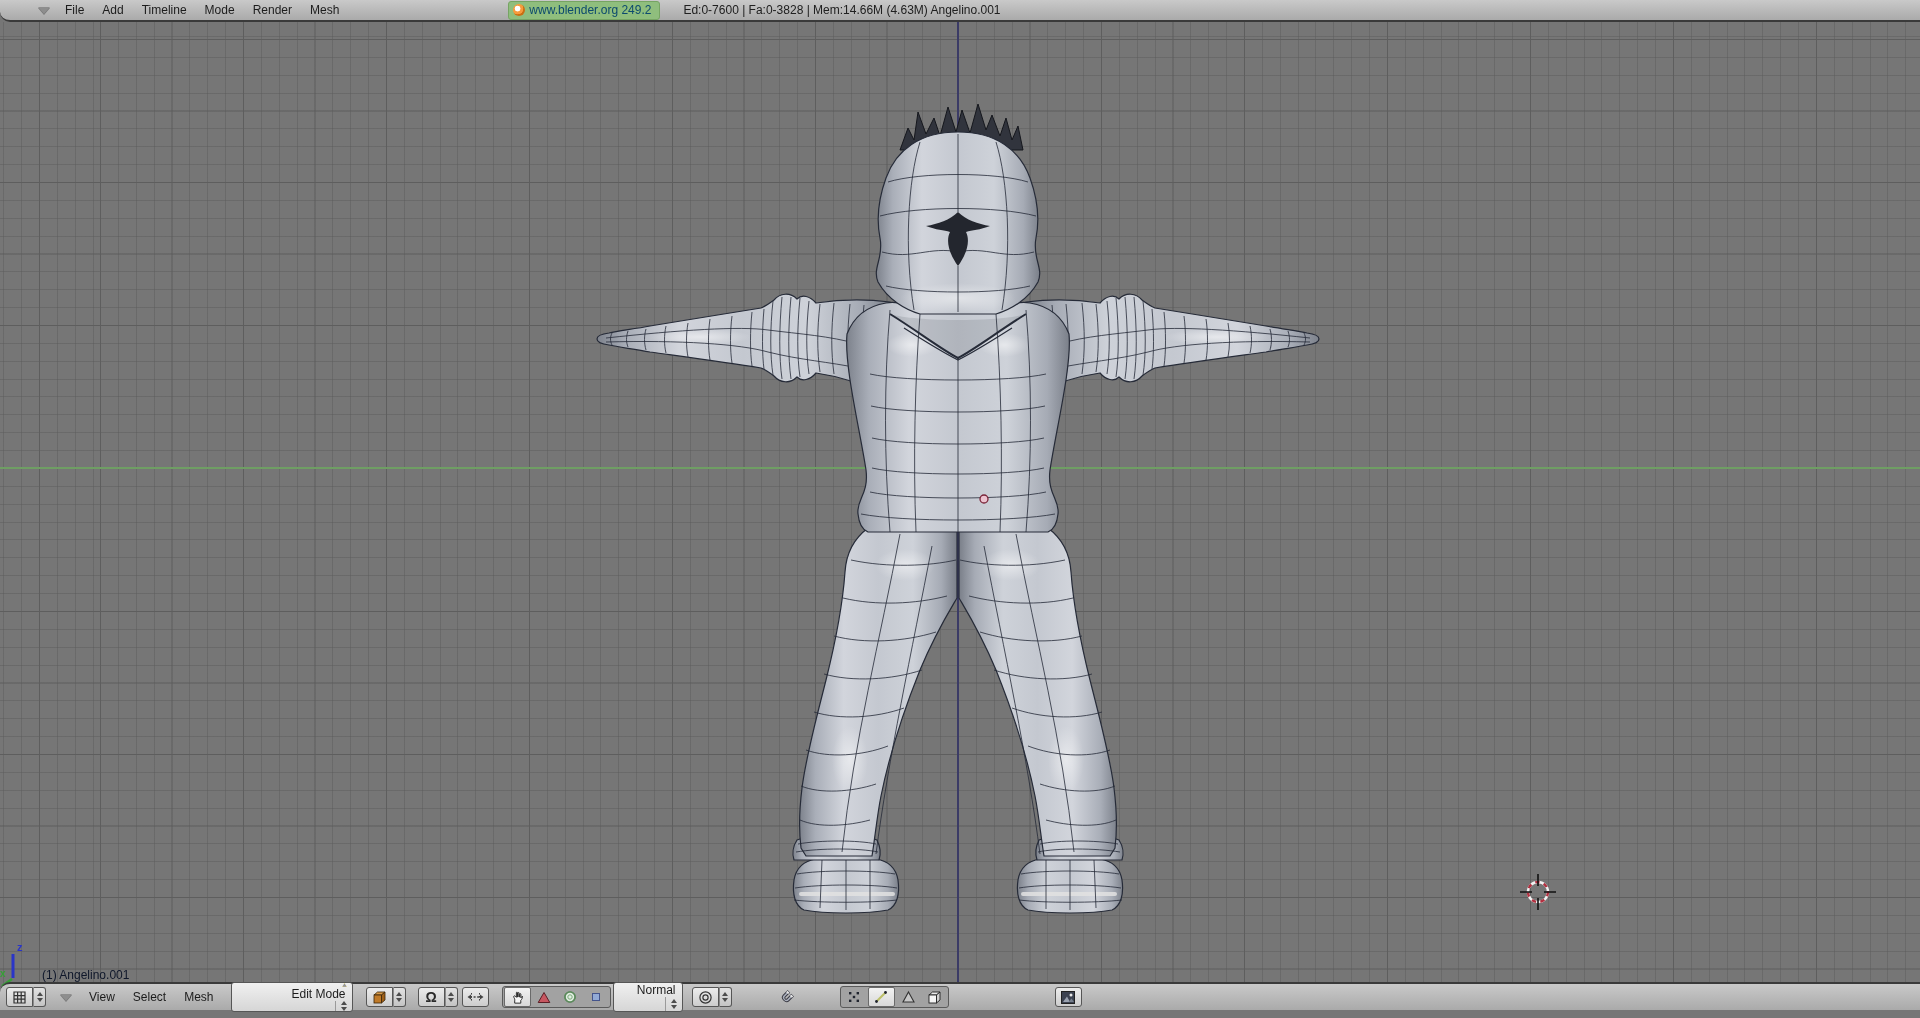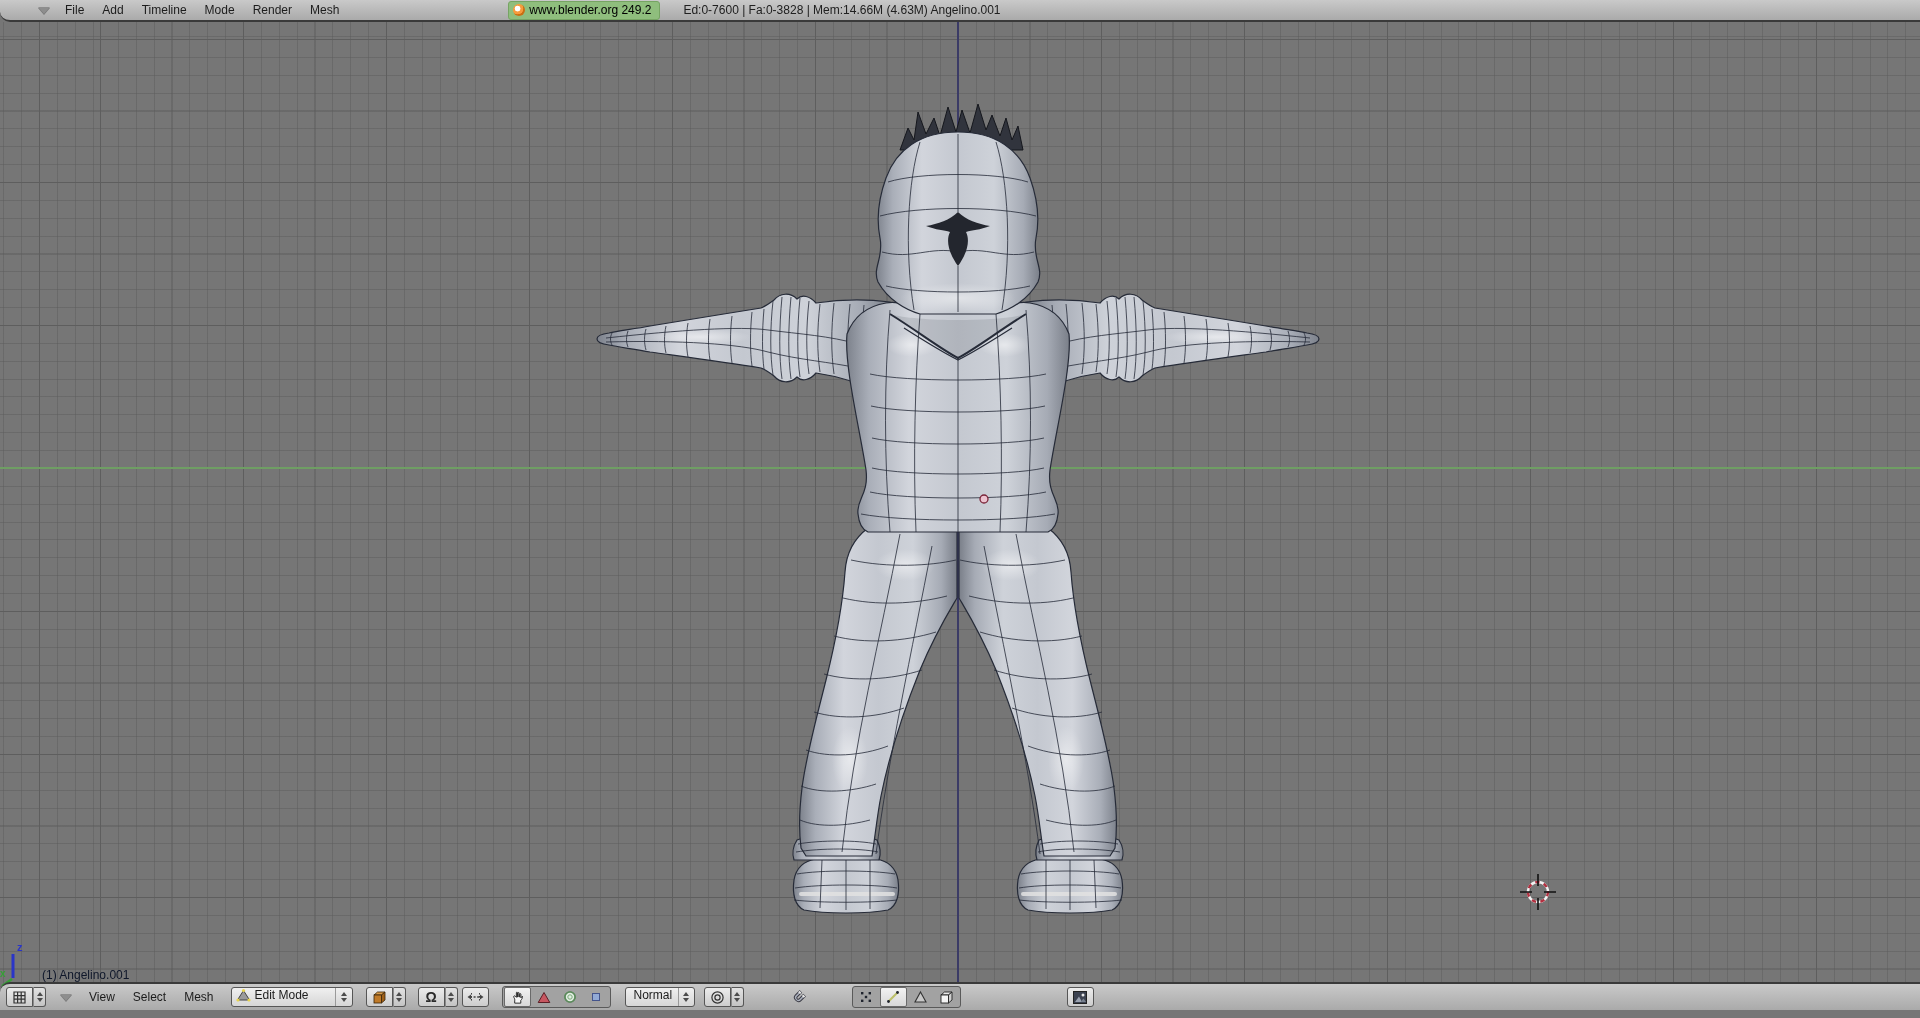--- a/index.html
+++ b/index.html
@@ -22,36 +22,36 @@
   
   .hdr{position:absolute;left:0;right:0;display:flex;align-items:center;z-index:10;
     background:linear-gradient(#c9c9c9,#aaaaaa);color:#1c1c1c;font-size:12px;}
   .hdr-top{top:0;height:20px;border-bottom:2px solid #3a3a3a;border-radius:0 0 0 10px;}
   .hdr-bot{bottom:8px;height:26px;border-top:2px solid #3a3a3a;border-radius:10px 0 0 0;}
   .menu-item{padding:2px 9px;cursor:default;}
   .collapse{width:0;height:0;border-left:6px solid transparent;border-right:6px solid transparent;
     border-top:7px solid #8e8e8e;margin:0 6px 0 38px;filter:drop-shadow(0 1px 0 #777);}
   .collapse.small{margin:0 8px 0 14px;}
   .badge{display:inline-flex;align-items:center;gap:4px;margin-left:160px;padding:1px 8px 2px 4px;
-    background:#8fbe7d;border-radius:3px;border:1px solid #76a463;color:#000000;}
+    background:#8fbe7d;border-radius:3px;border:1px solid #76a463;color:#0c4a6e;}
   .blogo{width:12px;height:12px;border-radius:50%;flex:0 0 auto;
     background:radial-gradient(circle at 38% 38%,#ffffff 0 2.6px,#f79b3c 3.2px 5.6px,#c96f12 6px);}
   .stats{margin-left:23px;color:#202020;}
 
   
   .tbtn{display:inline-flex;align-items:center;justify-content:center;height:20px;min-width:27px;
     background:linear-gradient(#ececec,#cdcdcd);border:1px solid #565656;border-radius:3px;box-sizing:border-box;}
   .round-l{border-radius:3px 0 0 3px;}
   .stepbox{display:inline-flex;flex-direction:column;align-items:center;justify-content:center;gap:2px;
     width:13px;height:20px;box-sizing:border-box;border:1px solid #565656;border-left:1px solid #8a8a8a;
     border-radius:0 3px 3px 0;background:linear-gradient(#e2e2e2,#c4c4c4);}
   .tri-up{width:0;height:0;border-left:3.5px solid transparent;border-right:3.5px solid transparent;border-bottom:4.5px solid #4c4c4c;}
   .tri-dn{width:0;height:0;border-left:3.5px solid transparent;border-right:3.5px solid transparent;border-top:4.5px solid #4c4c4c;}
-  .dropdown{display:inline-flex;align-items:flex-start;height:20px;box-sizing:border-box;padding-left:4px;
-    background:linear-gradient(#f0f0f0,#d6d6d6);border:1px solid #565656;border-radius:3px;}
+  .dropdown{display:inline-flex;align-items:flex-end;height:30px;box-sizing:border-box;padding-left:4px;
+    background:linear-gradient(#f0f0f0,#d6d6d6);border:1px solid #565656;border-radius:3px;flex-direction:column;}
   .dropdown .dd-label{padding:0 6px 0 4px;}
   .dropdown .dd-step{display:flex;flex-direction:column;gap:2px;align-items:center;justify-content:center;
     width:16px;height:100%;border-left:1px solid #9a9a9a;margin-left:auto;}
   .strip{display:inline-flex;align-items:center;height:22px;box-sizing:border-box;padding:1px;gap:1px;
     background:#a2a2a2;border:1px solid #5a5a5a;border-radius:3px;}
   .tile{display:inline-flex;align-items:center;justify-content:center;width:25px;height:18px;border-radius:2px;}
   .tile.pressed{background:linear-gradient(#f2f2f2,#d8d8d8);border:1px solid #6a6a6a;}
   .flaticon{display:inline-flex;align-items:center;justify-content:center;width:26px;height:20px;}
   .omega{font-size:14px;font-weight:bold;color:#2a2a2a;line-height:1;}
   .sp{display:inline-block;}
@@ -294,21 +294,21 @@
           <circle cx="7" cy="7" r="2.2" fill="none" stroke="#7aa87a" stroke-width="1"></circle>
         </svg>
       </span>
       <span class="tile">
         <svg width="12" height="12" viewBox="0 0 12 12">
           <rect x="2.5" y="2.5" width="7" height="7" fill="#92aad6" stroke="#44548c" stroke-width="1"></rect>
         </svg>
       </span>
     </span>
 
-    <span class="dropdown" style="width:70px;margin-left:14px">
+    <span class="dropdown" style="width:70px;margin-left:2px">
       <span class="dd-label">Normal</span>
       <span class="dd-step">
           <i class="tri-up"></i>
           <i class="tri-dn"></i>
         </span>
     </span>
 
     <span class="tbtn round-l" style="margin-left:9px">
       <svg width="15" height="15" viewBox="0 0 15 15">
         <circle cx="7.5" cy="7.5" r="5.6" fill="none" stroke="#333" stroke-width="1.2"></circle>

